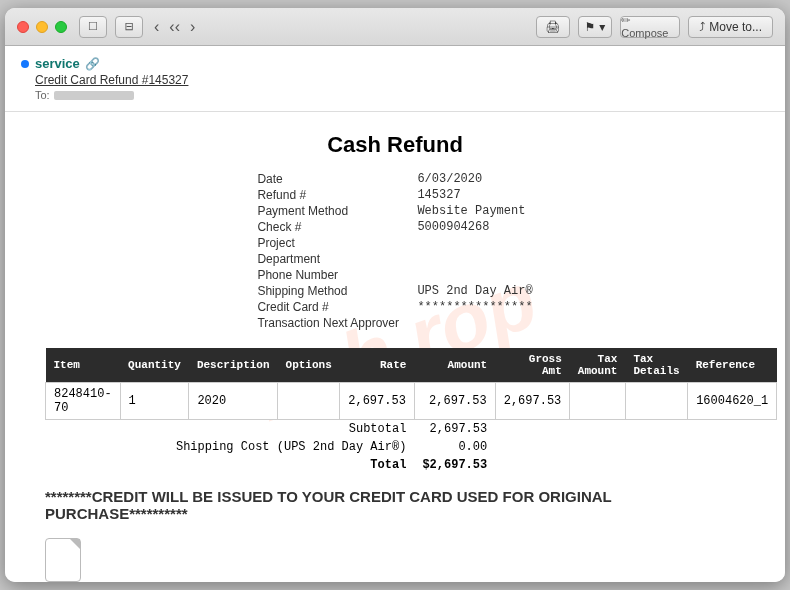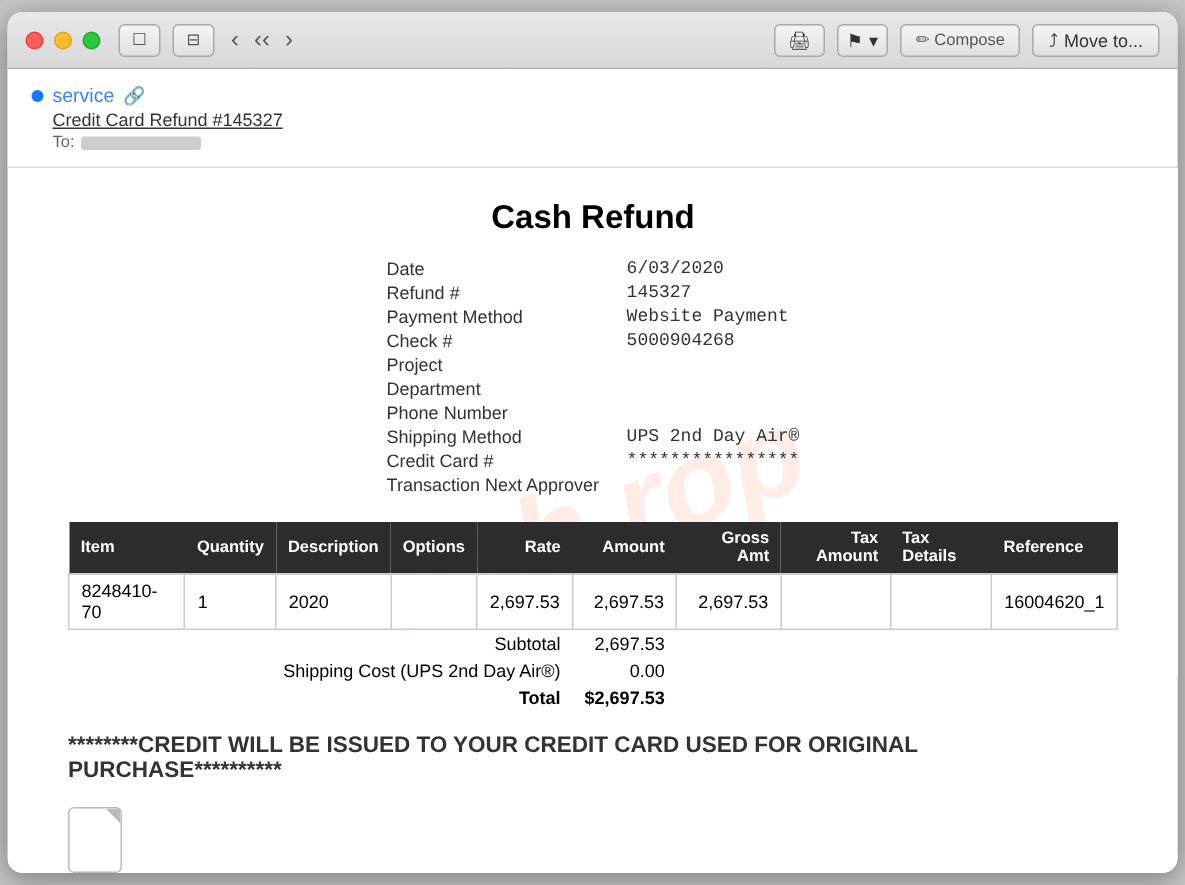--- a/index.html
+++ b/index.html
@@ -129,23 +129,23 @@
     }
 
     .blue-dot {
       width: 8px; height: 8px;
       border-radius: 50%;
       background: #1478ff;
       flex-shrink: 0;
     }
 
     .sender-name {
-      font-weight: 400;
+      font-weight: 700;
       font-size: 13px;
-      color: #3b82f6;
+      color: #0f766e;
     }
 
     .link-icon {
       color: #888;
       font-size: 12px;
     }
 
     .date-time {
       font-size: 11px;
       color: #888;
@@ -257,20 +257,21 @@
       color: #333;
       font-family: Liberation Mono, monospace;
     }
 
     
     .items-table {
       width: 100%;
       border-collapse: collapse;
       font-size: 12px;
       margin-bottom: 8px;
+      font-family: Liberation Mono, monospace;
     }
 
     .items-table thead tr {
       background: #2c2c2c;
       color: #fff;
     }
 
     .items-table th {
       padding: 5px 8px;
       text-align: left;
@@ -386,21 +387,21 @@
     <div class="spacer"></div>
 
     <div class="toolbar-right">
       <div class="print-btn">
         <span>🖨</span>
       </div>
       <div class="flag-btn">
         <span>⚑</span>
         <span>▾</span>
       </div>
-      <div class="toolbar-btn" style="width:80px; font-size:11px;">✏ Compose</div>
+      <div class="toolbar-btn" style="width:60px; font-size:11px;">✏ Compose</div>
       <div class="moveto-btn">
         <span>⤴</span>
         <span>Move to...</span>
       </div>
     </div>
   </div>
 
   <div class="email-header">
     <div class="sender-row">
       <div class="sender-left">

